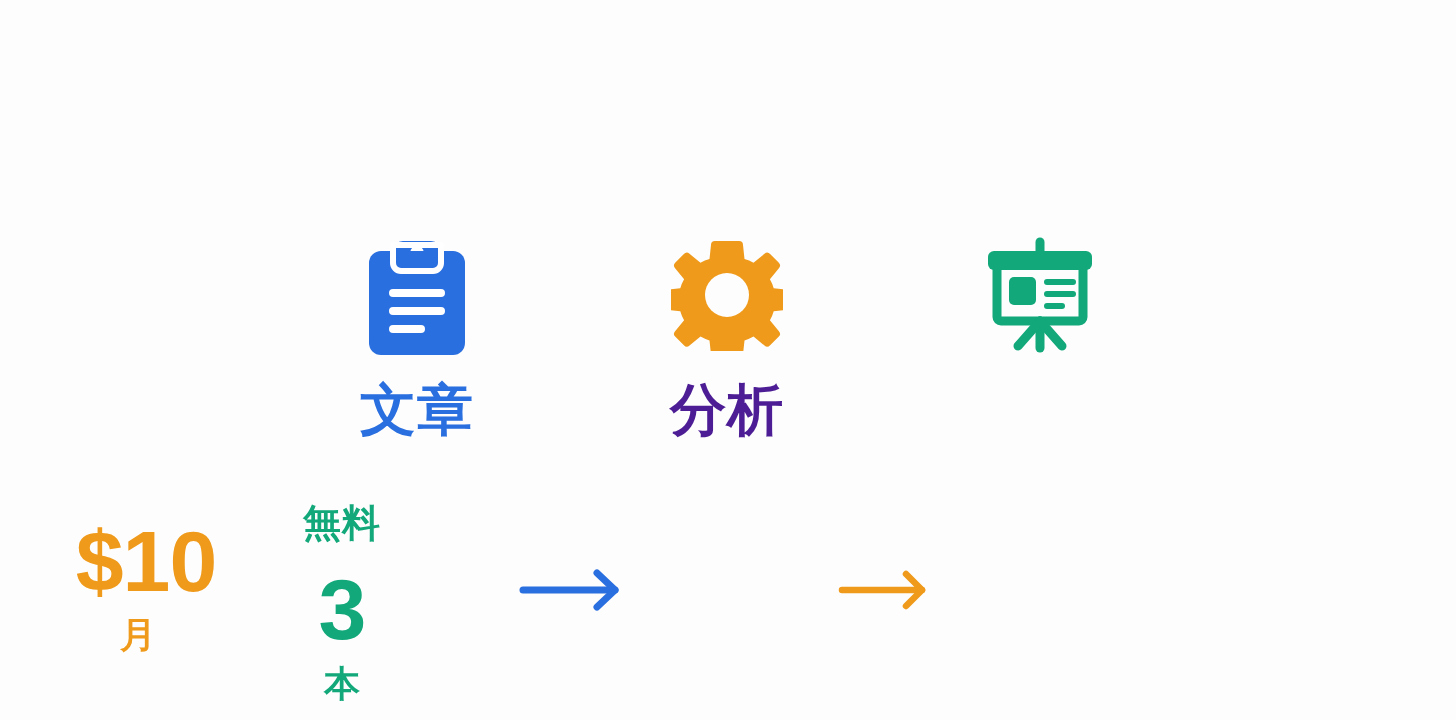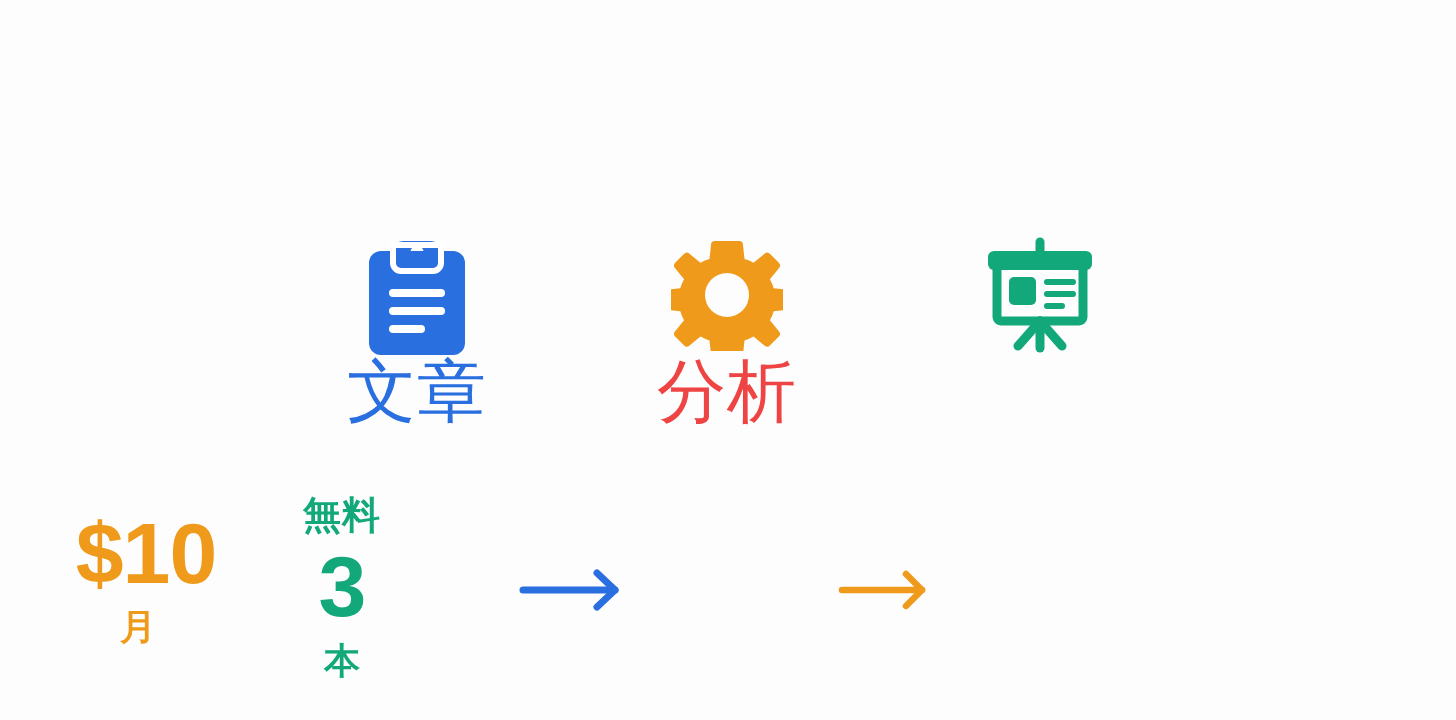--- a/index.html
+++ b/index.html
@@ -41,28 +41,29 @@
   .step-3 { left: 940px; }
 
   .icon-box {
     height: 125px;
     display: flex;
     align-items: center;
     justify-content: center;
   }
 
   .step-label {
-    font-size: 69px;
-    font-weight: 400;
+    margin-top: 25px;
+    font-size: 56px;
+    font-weight: 700;
     line-height: 1;
     letter-spacing: 1px;
     white-space: nowrap;
   }
   .label-blue   { color: #2a6fdf; }
-  .label-orange { color: #ef4444; text-align: center; }
+  .label-orange { color: #4c1d95; text-align: center; }
   .label-green  { color: #12a87a; }
 
   
   .arrow {
     position: absolute;
     top: 333px;
     height: 50px;
   }
   .arrow-1 { left: 519px; width: 108px; }
   .arrow-2 { left: 838px; width: 96px; }
@@ -71,21 +72,21 @@
   #price-row {
     position: absolute;
     left: 0;
     top: 488px;
     width: 1456px;
     height: 200px;
   }
 
   .price-block {
     position: absolute;
-    top: 8px;
+    top: 16px;
     text-align: center;
   }
   .price-block-monthly { left: 40px; width: 212px; }
   .price-block-free    { left: 272px; width: 140px; }
 
   .price-tagline {
     font-size: 38px;
     font-weight: 700;
     line-height: 1;
     letter-spacing: 1px;
@@ -119,21 +120,21 @@
     top: 14px;
     width: 212px;
   }
   .monthly-unit {
     position: absolute;
     left: 48px;
     top: 105px;
     width: 100px;
   }
 
-  .free-tagline { margin-bottom: 1px; }
+  .free-tagline { margin-bottom: 16px; }
   .free-amount  { margin-bottom: 14px; }
 </style>
 </head>
 <body>
 
 <div id="stage">
 
   <div id="pipeline">
 
     <div class="step step-1">

